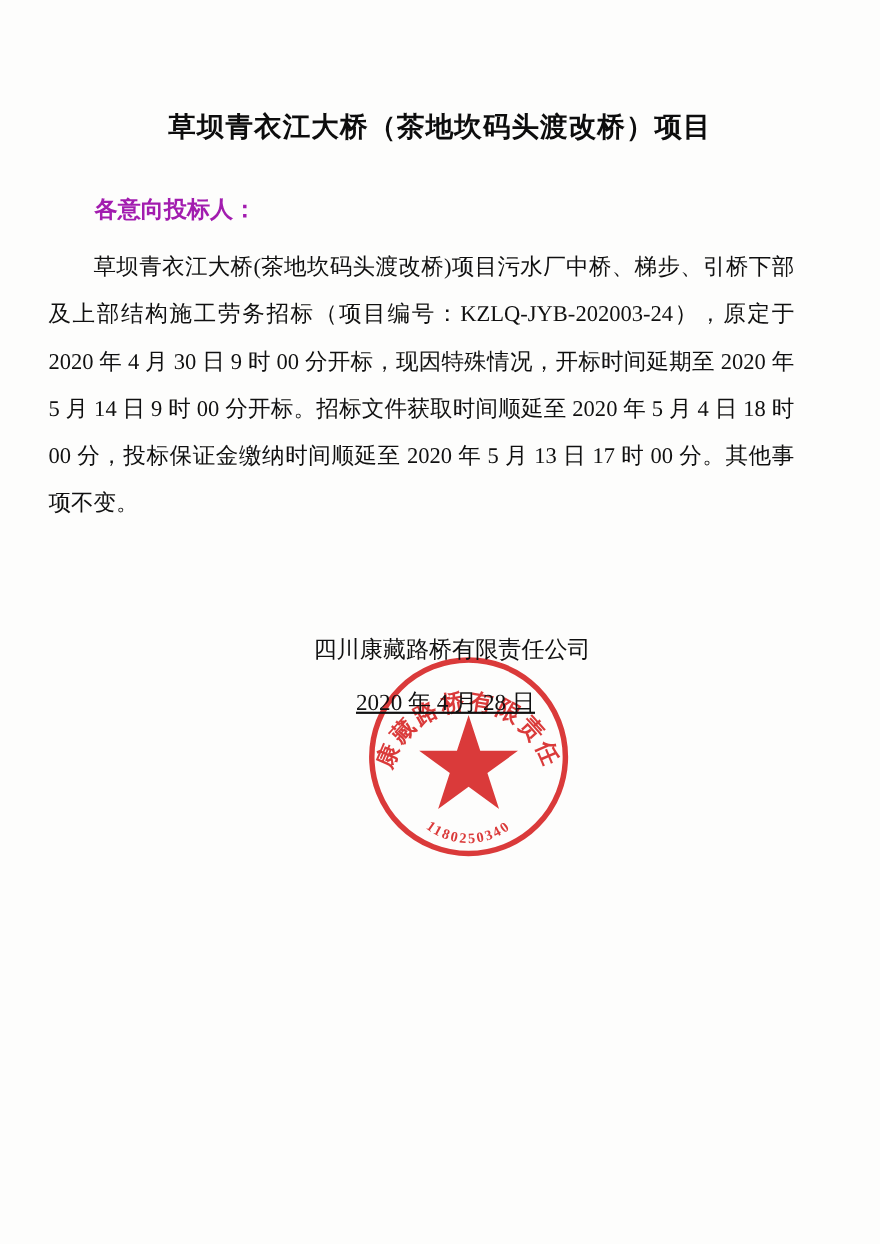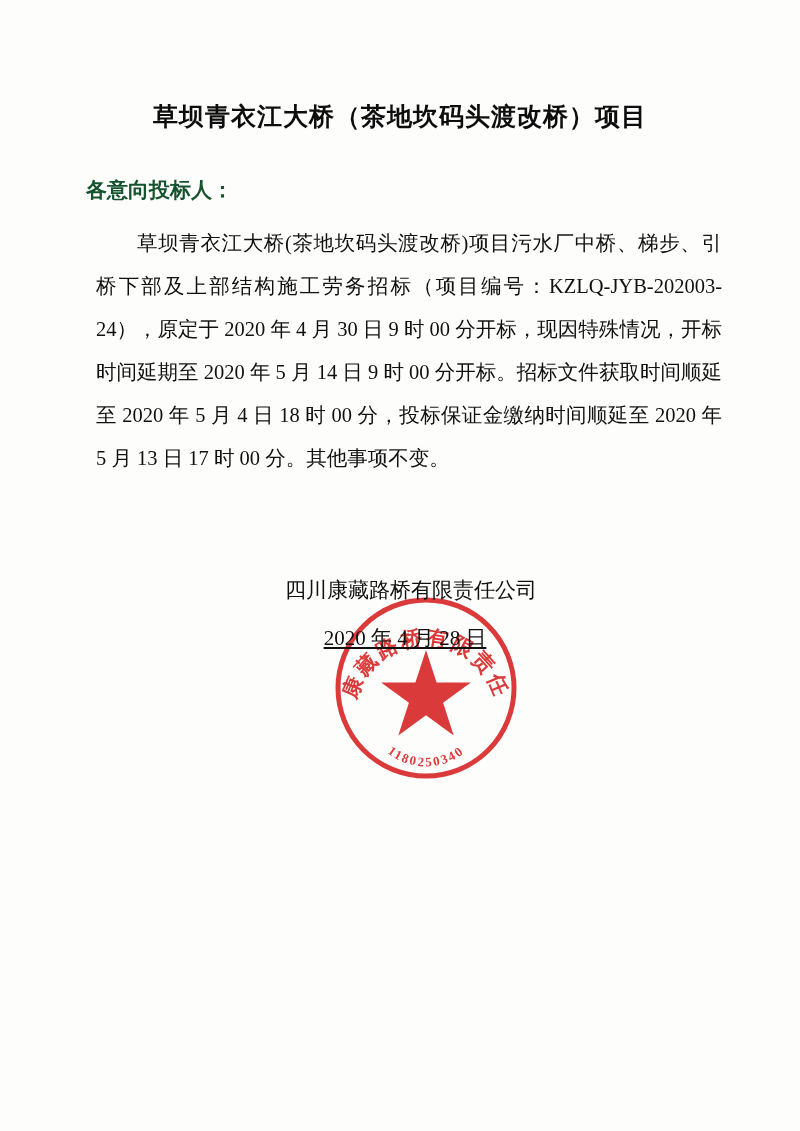--- a/index.html
+++ b/index.html
@@ -31,25 +31,25 @@
     letter-spacing: 1px;
     line-height: 50px;
     color: #0d0d0d;
   }
   .salutation {
     margin-top: 30px;
     padding-left: 86px;
     font-size: 21px;
     font-weight: bold;
     line-height: 36px;
-    color: #14532d;
+    color: #a21caf;
   }
   .body-text {
     margin-top: 14px;
-    padding-left: 96px;
+    padding-left: 44px;
     padding-right: 78px;
     font-size: 20.5px;
     line-height: 43px;
     text-align: justify;
     text-justify: inter-ideograph;
     text-indent: 41px;
     color: #101010;
   }
   .signature-block {
     margin-top: 86px;

